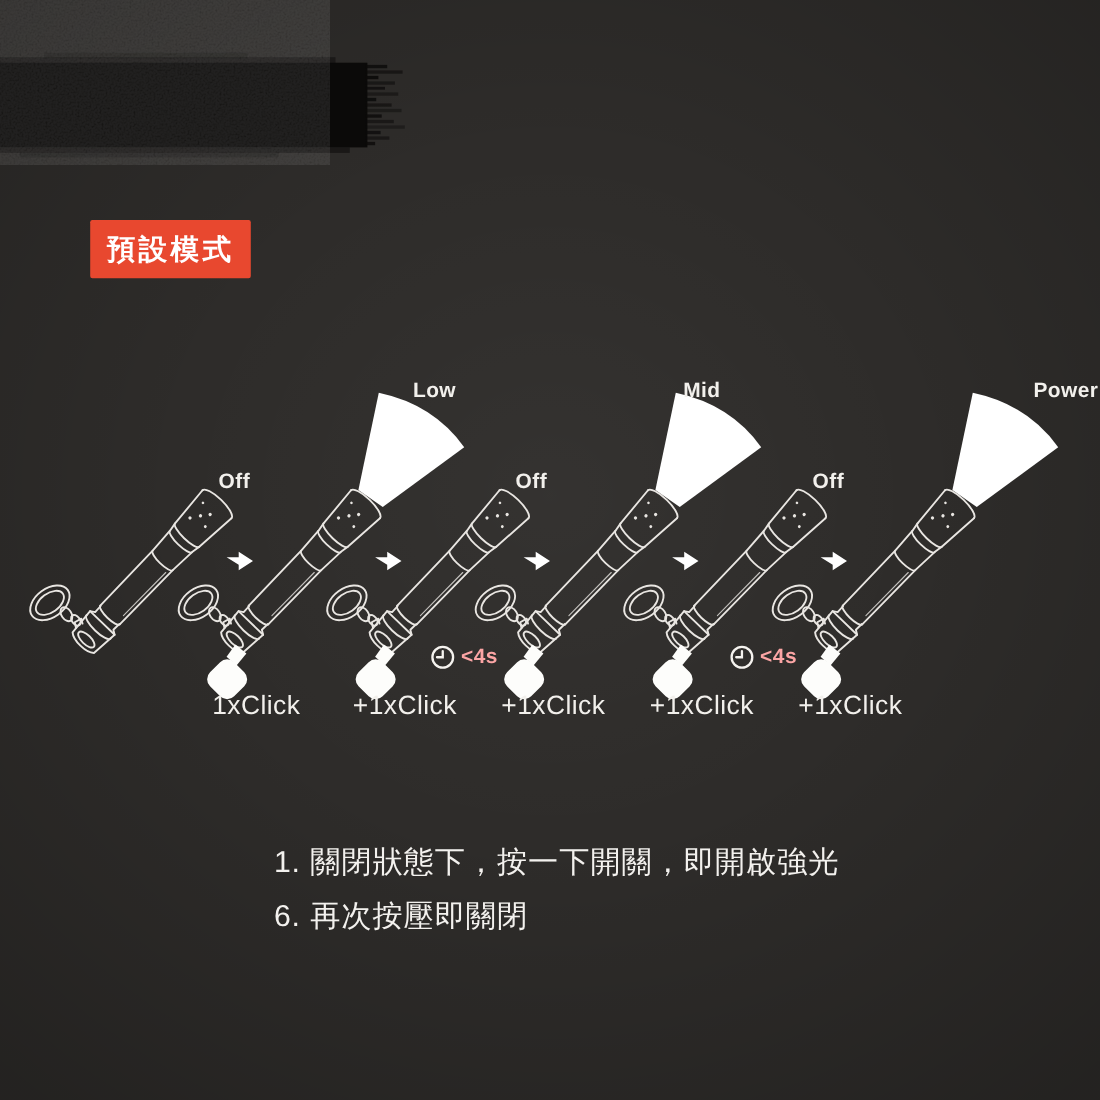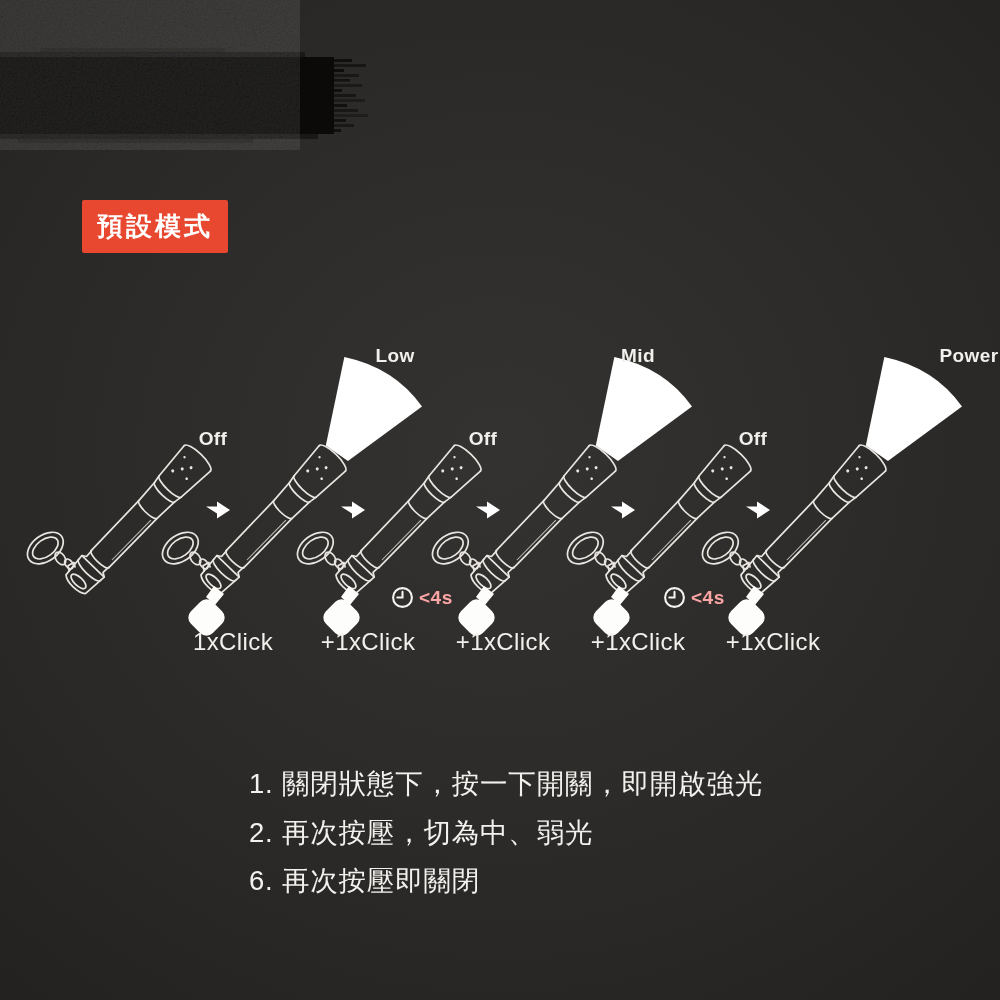--- a/index.html
+++ b/index.html
@@ -173,21 +173,20 @@
       <g stroke="#f5f3ef" stroke-width="2.1" fill="none" stroke-linecap="round">
         <circle r="9.4"></circle>
           <path d="M 0,-5.6 L 0,0 L -5.2,0"></path>
       </g>
     </svg>
     <span>&lt;4s</span>
   </div>
 
   <div class="instructions">
     <div>1. 關閉狀態下，按一下開關，即開啟強光</div>
-    <div>2. 再次按壓，切為中、弱光</div>
     <div>6. 再次按壓即關閉</div>
   </div>
 
   <svg class="noise" aria-hidden="true">
     <filter id="grain">
       <feTurbulence type="fractalNoise" baseFrequency="0.55" numOctaves="2" stitchTiles="stitch"></feTurbulence>
       <feColorMatrix type="matrix" values="0 0 0 0 1  0 0 0 0 1  0 0 0 0 1  0.6 0.6 0.6 0 0"></feColorMatrix>
     </filter>
     <rect width="100%" height="100%" filter="url(#grain)"></rect>
   </svg>

